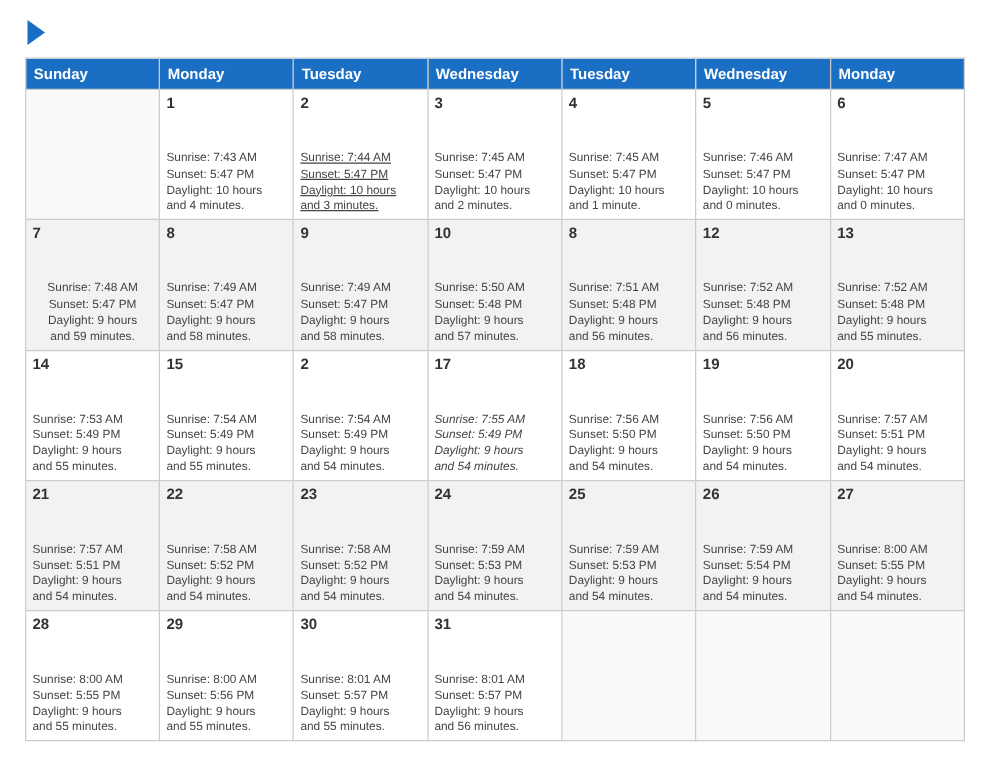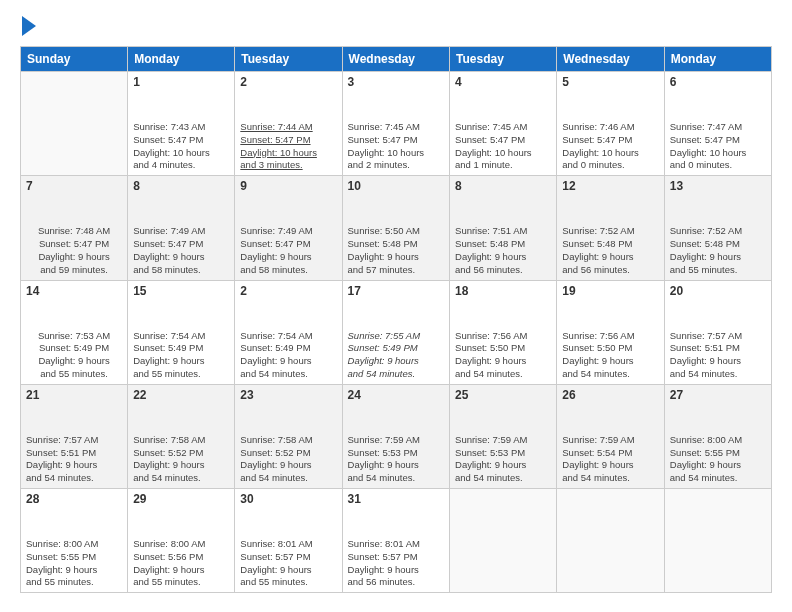--- a/index.html
+++ b/index.html
@@ -226,21 +226,21 @@
             <div class="day-num">13</div>
             <div class="day-info" style="white-space: pre-line;">Sunrise: 7:52 AM
 Sunset: 5:48 PM
 Daylight: 9 hours
 and 55 minutes.</div>
           </td>
         </tr>
         <tr>
           <td>
             <div class="day-num">14</div>
-            <div class="day-info" style="white-space: pre-line; text-align: center;">Sunrise: 7:53 AM
+            <div class="day-info" style="white-space: pre-line;">Sunrise: 7:53 AM
 Sunset: 5:49 PM
 Daylight: 9 hours
 and 55 minutes.</div>
           </td>
           <td>
             <div class="day-num">15</div>
             <div class="day-info" style="white-space: pre-line;">Sunrise: 7:54 AM
 Sunset: 5:49 PM
 Daylight: 9 hours
 and 55 minutes.</div>

